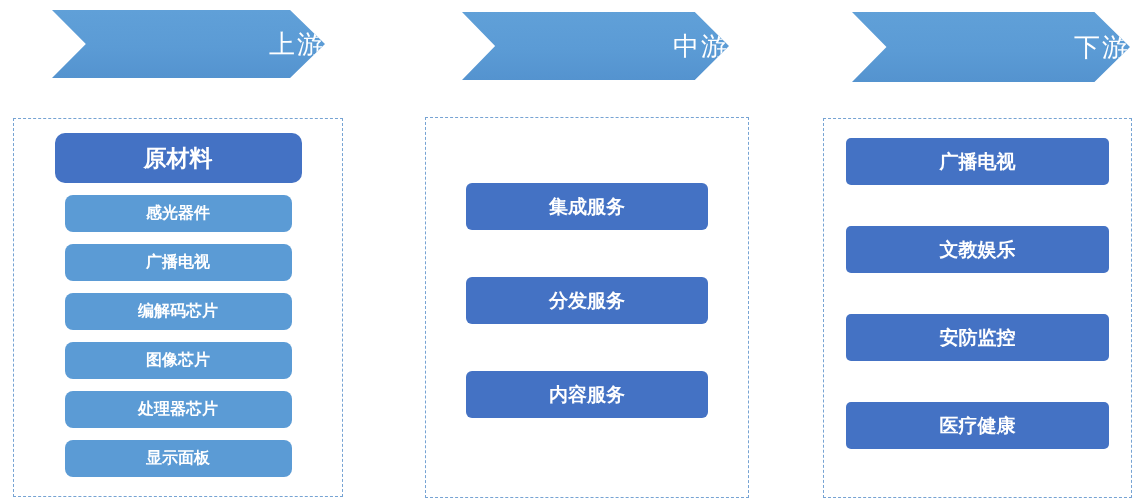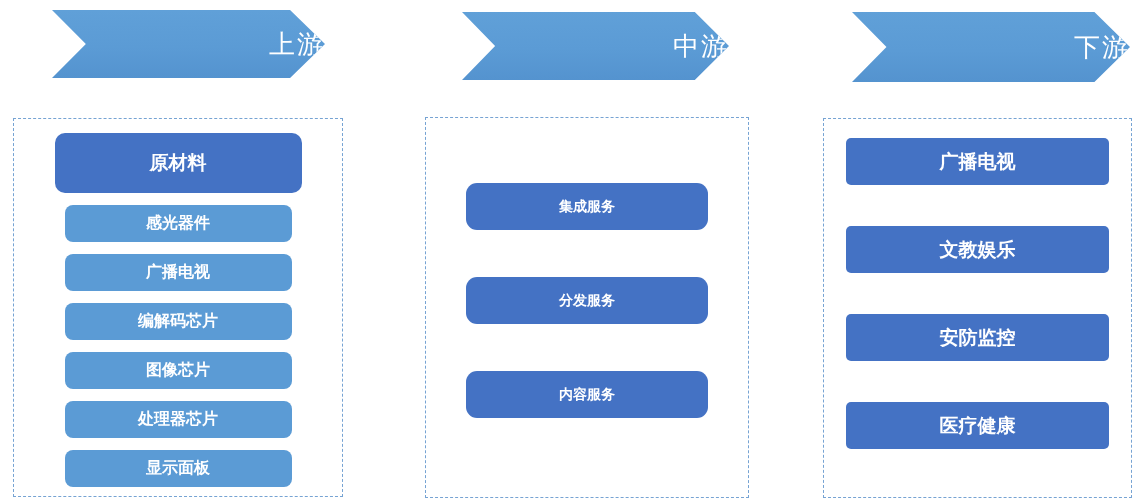--- a/index.html
+++ b/index.html
@@ -39,23 +39,23 @@
   .panel-3 { left: 823px; top: 118px; width: 309px; height: 380px; padding-top: 19px; }
   .panel-3 .box + .box { margin-top: 41px; }
 
   
   .box {
     display: flex; align-items: center; justify-content: center;
     color: #ffffff; font-weight: 700; text-align: center; flex: none;
   }
   .box.dark  { background: #4472c4; }
   .box.light { background: #5b9bd5; }
-  .box.big   { width: 247px; height: 60px; border-radius: 10px; font-size: 19px; }
+  .box.big   { width: 247px; height: 50px; border-radius: 10px; font-size: 23px; }
   .box.small { width: 227px; height: 37px; border-radius: 8px;  font-size: 16px; }
-  .box.mid   { width: 242px; height: 47px; border-radius: 11px; font-size: 14px; }
+  .box.mid   { width: 242px; height: 47px; border-radius: 6px; font-size: 19px; }
   .box.wide  { width: 263px; height: 47px; border-radius: 5px; font-size: 19px; }
 </style>
 </head>
 <body>
 
 <div class="canvas">
 
   <div class="arrow arrow-1">
     <span class="arrow-label">上游</span>
   </div>

